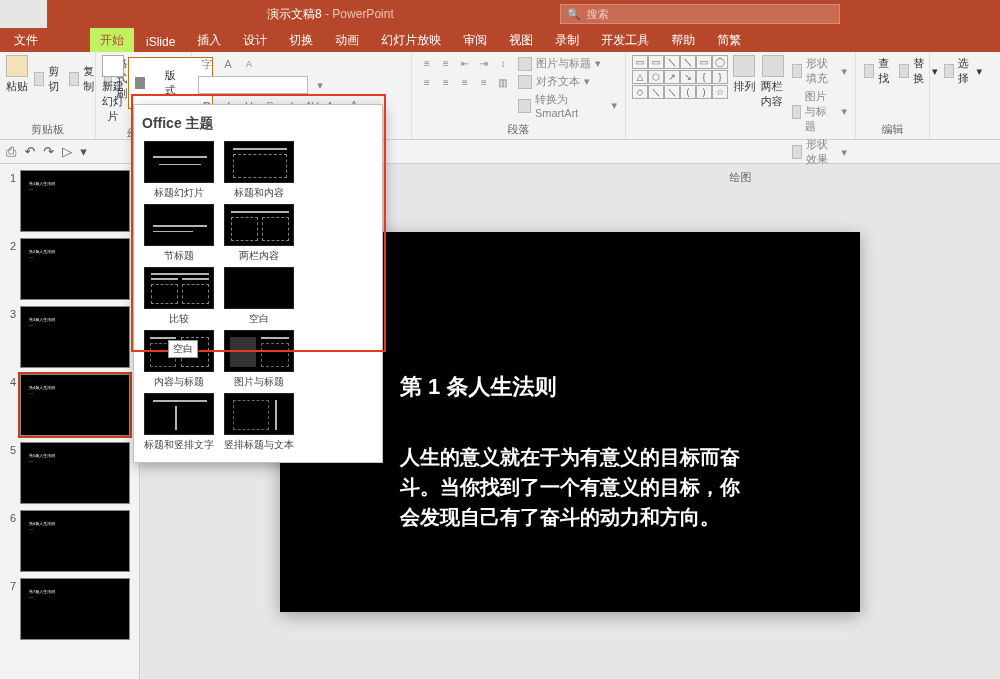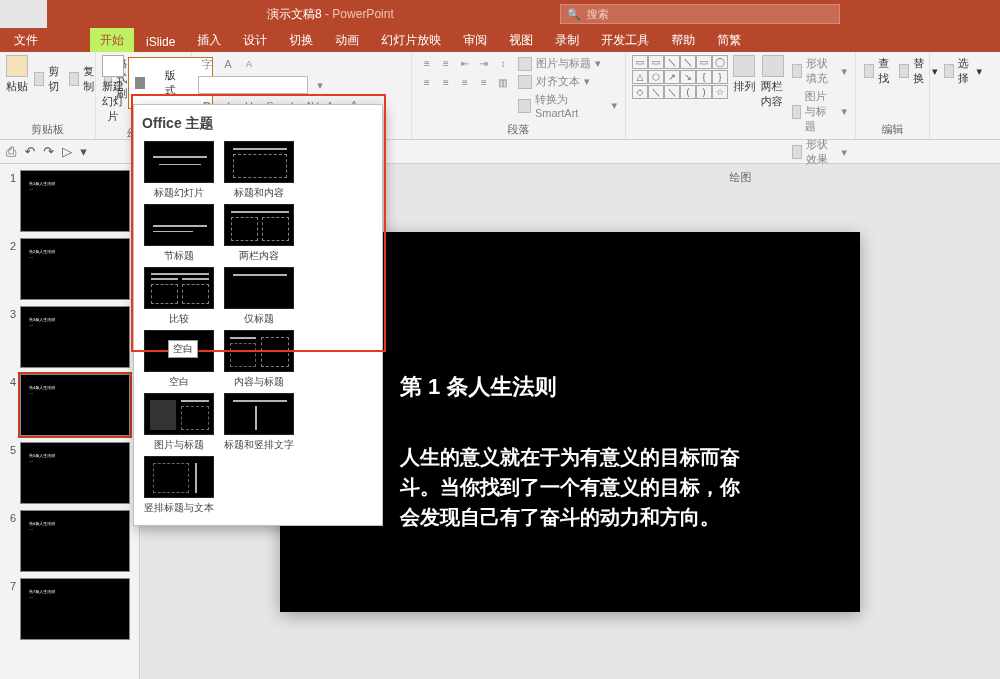--- a/index.html
+++ b/index.html
@@ -305,26 +305,20 @@
           <div class="layout-thumb">
             <div class="lt-line" style="left:6px;top:5px;width:58px;height:2px"></div>
             <div class="lt-line" style="left:6px;top:10px;width:27px;height:2px"></div>
             <div class="lt-line" style="left:37px;top:10px;width:27px;height:2px"></div>
             <div class="lt-line" style="left:6px;top:16px;width:27px;height:20px;background:none;border:1px dashed rgba(255,255,255,.5)"></div>
             <div class="lt-line" style="left:37px;top:16px;width:27px;height:20px;background:none;border:1px dashed rgba(255,255,255,.5)"></div>
           </div>
           <div class="layout-label">比较</div>
         </div>
         <div class="layout-item">
-          <div class="layout-thumb">
-            <div class="lt-line" style="left:8px;top:6px;width:54px;height:2px"></div>
-          </div>
-          <div class="layout-label">仅标题</div>
-        </div>
-        <div class="layout-item">
           <div class="layout-thumb"></div>
           <div class="layout-label">空白</div>
         </div>
         <div class="layout-item">
           <div class="layout-thumb">
             <div class="lt-line" style="left:5px;top:6px;width:26px;height:2px"></div>
             <div class="lt-line" style="left:5px;top:12px;width:26px;height:24px;background:none;border:1px dashed rgba(255,255,255,.4)"></div>
             <div class="lt-line" style="left:36px;top:6px;width:28px;height:30px;background:none;border:1px dashed rgba(255,255,255,.5)"></div>
           </div>
           <div class="layout-label">内容与标题</div>

